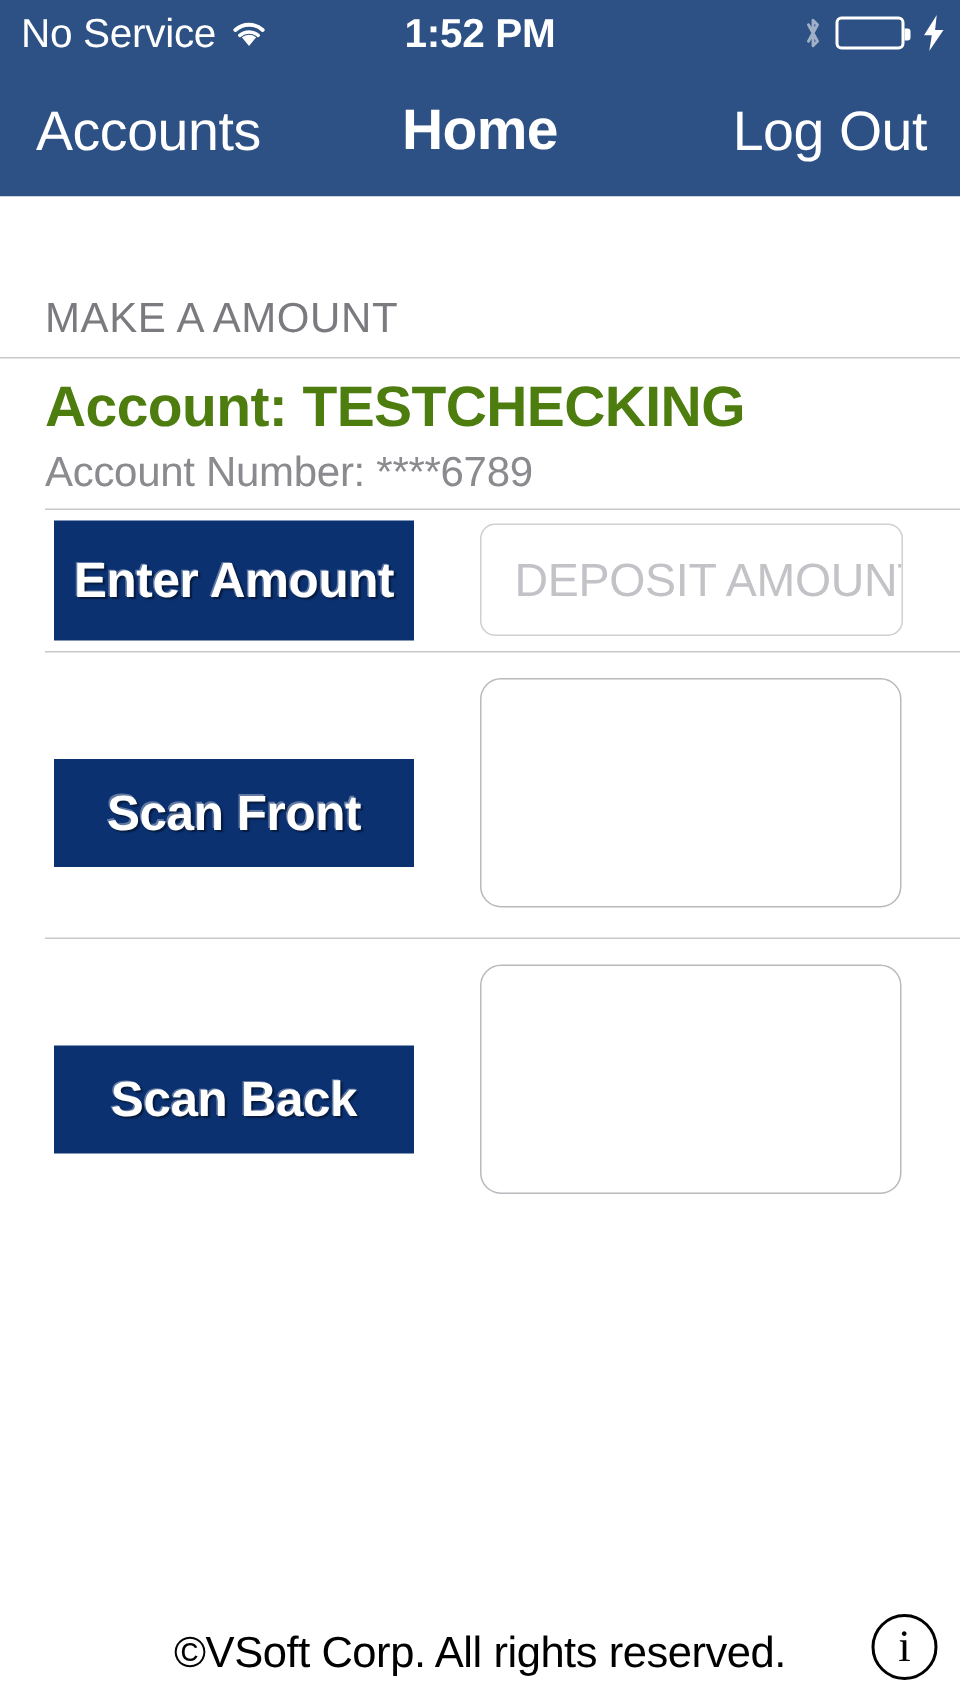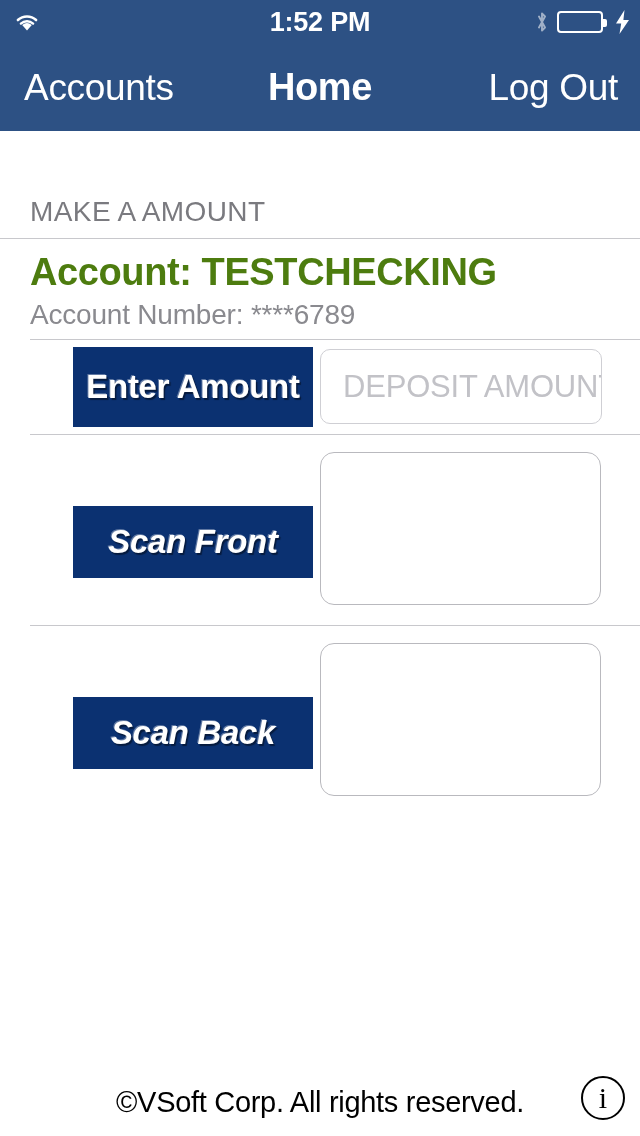--- a/index.html
+++ b/index.html
@@ -84,24 +84,24 @@
 
   
   .row{ position:absolute; left:0; width:640px; }
 
   .action-btn{
     position:absolute;
     background:#0b3171; border:none; cursor:pointer;
     color:#ffffff; font-weight:bold; letter-spacing:-0.3px;
     font-family:"Liberation Sans", sans-serif;
     text-shadow:1.5px 1.5px 1px rgba(0,0,0,0.45), -1px -1px 0 rgba(255,255,255,0.35);
-    display:flex; align-items:center; justify-content:center;margin-left:37px;
+    display:flex; align-items:center; justify-content:center;
   }
   .btn-amount{ left:36px; top:0px; width:240px; height:80px; font-size:33px; }
-  .btn-scan  { left:36px; top:54px; width:240px; height:72px; font-size:33px;font-style:italic; }
+  .btn-scan  { left:36px; top:54px; width:240px; height:72px; font-size:33px; }
 
   .amount-input{
     position:absolute; left:320px; top:2px; width:282px; height:75px;
     border:1px solid #cfcfd4; border-radius:10px; background:#ffffff;
     font-size:31px; color:#b9b9be; letter-spacing:-0.2px;
     padding:0 0 0 22px; outline:none;
     font-family:"Liberation Sans", sans-serif;
   }
   .amount-input::placeholder{ color:#c2c2c7; }
 
@@ -125,20 +125,21 @@
     line-height:1; padding:0;
   }
 </style>
 </head>
 <body>
 
 <div id="app">
 
   <div class="statusbar">
     <div class="sb-left">
+      <span class="sb-carrier">No Service</span>
       <span>
         <svg class="wifi-icon" viewBox="0 0 26 19">
           <path d="M13 17.6 L8.2 11.9 A7.6 7.6 0 0 1 17.8 11.9 Z" fill="#ffffff"></path>
           <path d="M3.9 7.0 A13.6 13.6 0 0 1 22.1 7.0" stroke="#ffffff" stroke-width="2.6" fill="none" stroke-linecap="round"></path>
           <path d="M6.9 10.6 A9.2 9.2 0 0 1 19.1 10.6" stroke="#ffffff" stroke-width="2.4" fill="none" stroke-linecap="round"></path>
         </svg>
       </span>
     </div>
 
     <div class="sb-center">1:52 PM</div>

